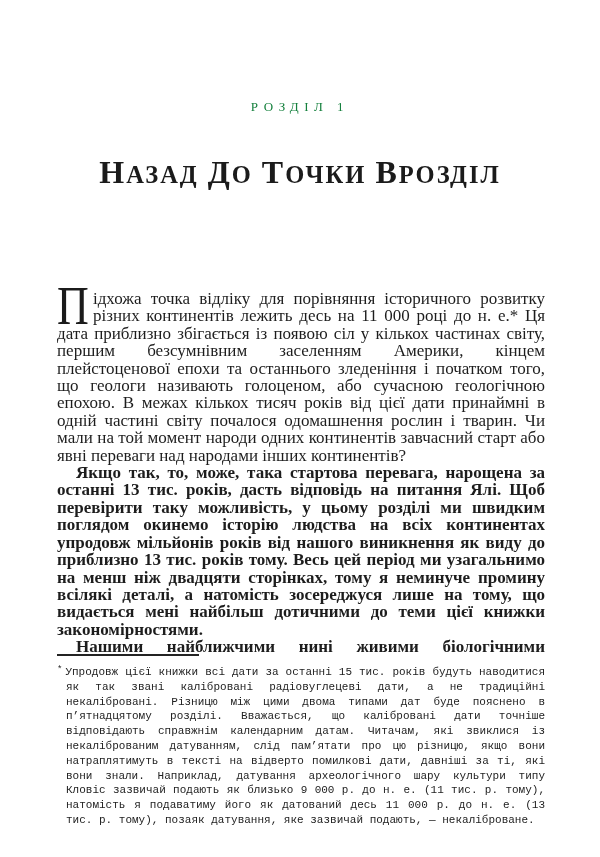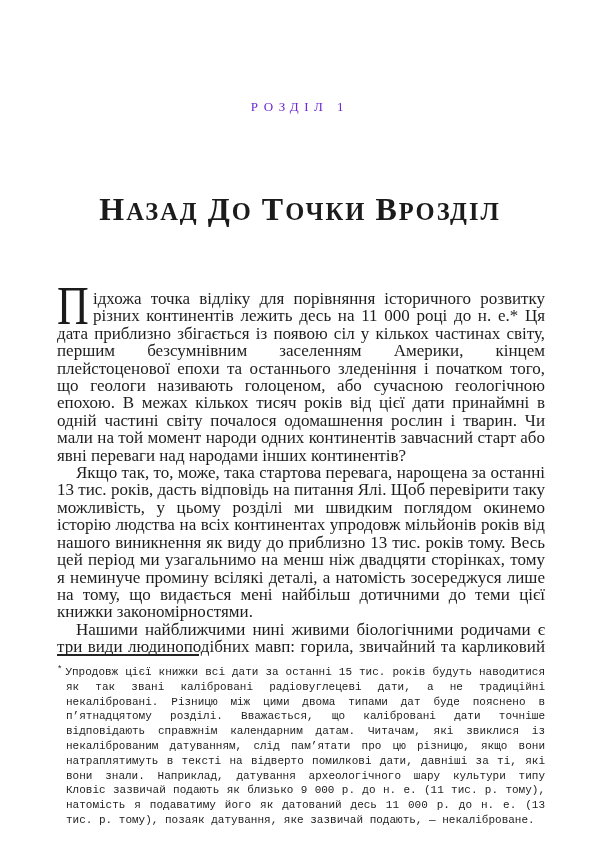--- a/index.html
+++ b/index.html
@@ -10,48 +10,48 @@
     background:#ffffff;
     font-family:"Liberation Serif","DejaVu Serif",serif;
     color:#1d1d1d;
     overflow:hidden;
   }
   .chapter-label{
     position:absolute;top:99px;left:0;right:0;
     text-align:center;
     font-size:13px;
     letter-spacing:5.5px;
-    color:#6d28d9;
+    color:#15803d;
     white-space:nowrap;
   }
   .title{
     position:absolute;top:155px;left:0;right:0;
     margin:0;
     text-align:center;
     font-weight:600;
     color:#1b1b1b;
     white-space:nowrap;
     line-height:34px;
   }
-  .tw{display:inline-block;margin-top:37px;}
+  .tw{display:inline-block;}
   .tw + .tw{margin-left:9px;}
   .t-big{font-size:32px;letter-spacing:2px;}
   .t-sm{font-size:24.5px;letter-spacing:2px;}
   .body-block{
     position:absolute;top:288px;left:57px;
     width:488px;height:368px;
     overflow:hidden;
     font-size:17px;
     line-height:17.4px;
     text-align:justify;
     padding-top:2px;
     box-sizing:border-box;
   }
   .para{margin:0;padding:0;}
-  .para.indent{text-indent:19px;}
+  .para.indent{text-indent:19px;font-weight:bold;}
   .dropcap-spacer{float:left;width:36px;height:34px;}
   .dropcap-glyph{
     position:absolute;top:278px;left:57px;
     font-size:55px;line-height:1;
     color:#1b1b1b;
     transform:scaleX(0.8);
     transform-origin:left top;
   }
   .footnote{
     position:absolute;top:654px;left:57px;width:488px;

